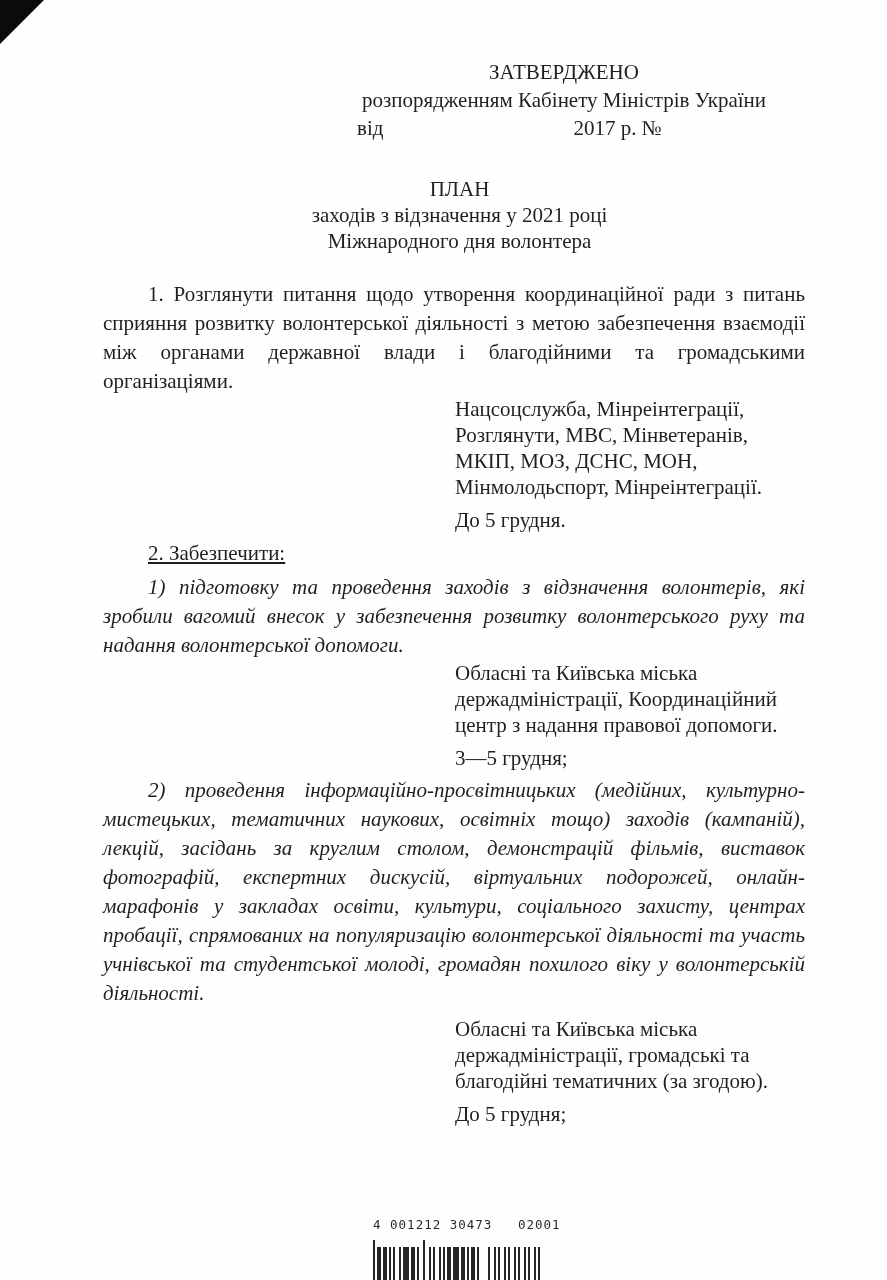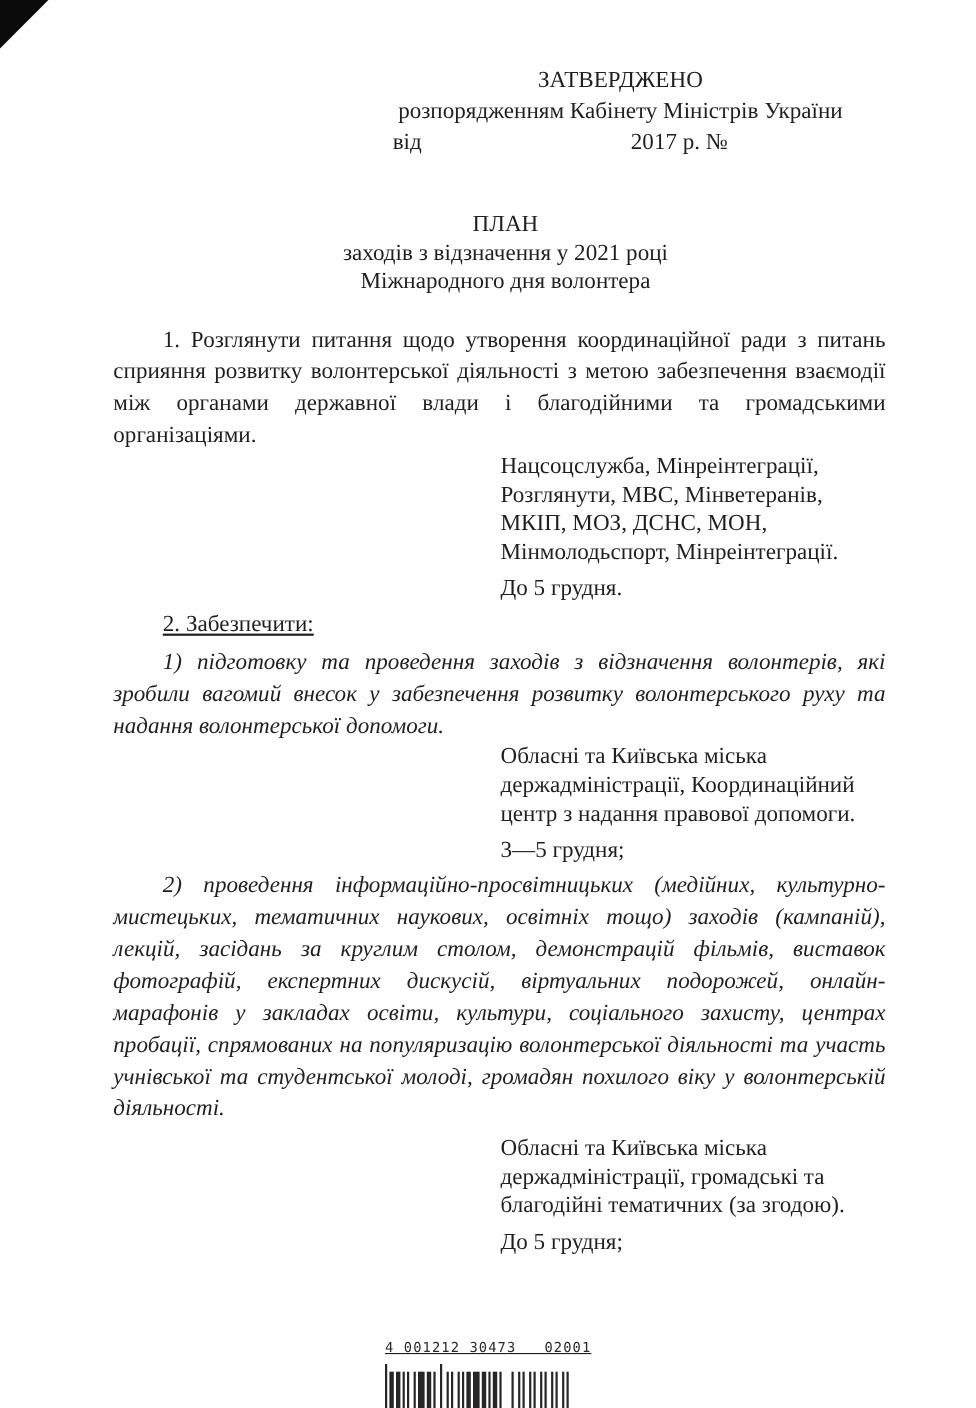--- a/index.html
+++ b/index.html
@@ -27,21 +27,21 @@
     text-align: center;
     line-height: 28px;
   }
   .approval-date {
     display: flex;
     justify-content: flex-start;
     text-align: center;
   }
   .approval-date .datenum { margin-left: 190px; }
   .title-block {
-    margin-top: 48px;
+    margin-top: 34px;
     text-align: center;
     line-height: 26px;
     padding-left: 32px;
   }
   .para {
     margin: 26px 82px 0 103px;
     text-align: justify;
     text-indent: 45px;
   }
   .para.tight { margin-top: 5px; font-style: italic; }
@@ -49,22 +49,21 @@
   .resp {
     margin: 0 0 0 455px;
     width: 360px;
     line-height: 26px;
   }
   .resp.gap8 { margin-top: 8px; }
   .deadline { margin-top: 7px; }
   .barcode {
     position: absolute;
     top: 1210px;
-    left: 350px;
-    text-decoration: underline;
+    left: 373px;
   }
   .bdigits {
     font-family: "DejaVu Sans Mono", monospace;
     font-size: 12.5px;
     letter-spacing: 1px;
     color: #2a2a2a;
     margin-bottom: 1px;
     white-space: pre;
   }
   .bbars {

